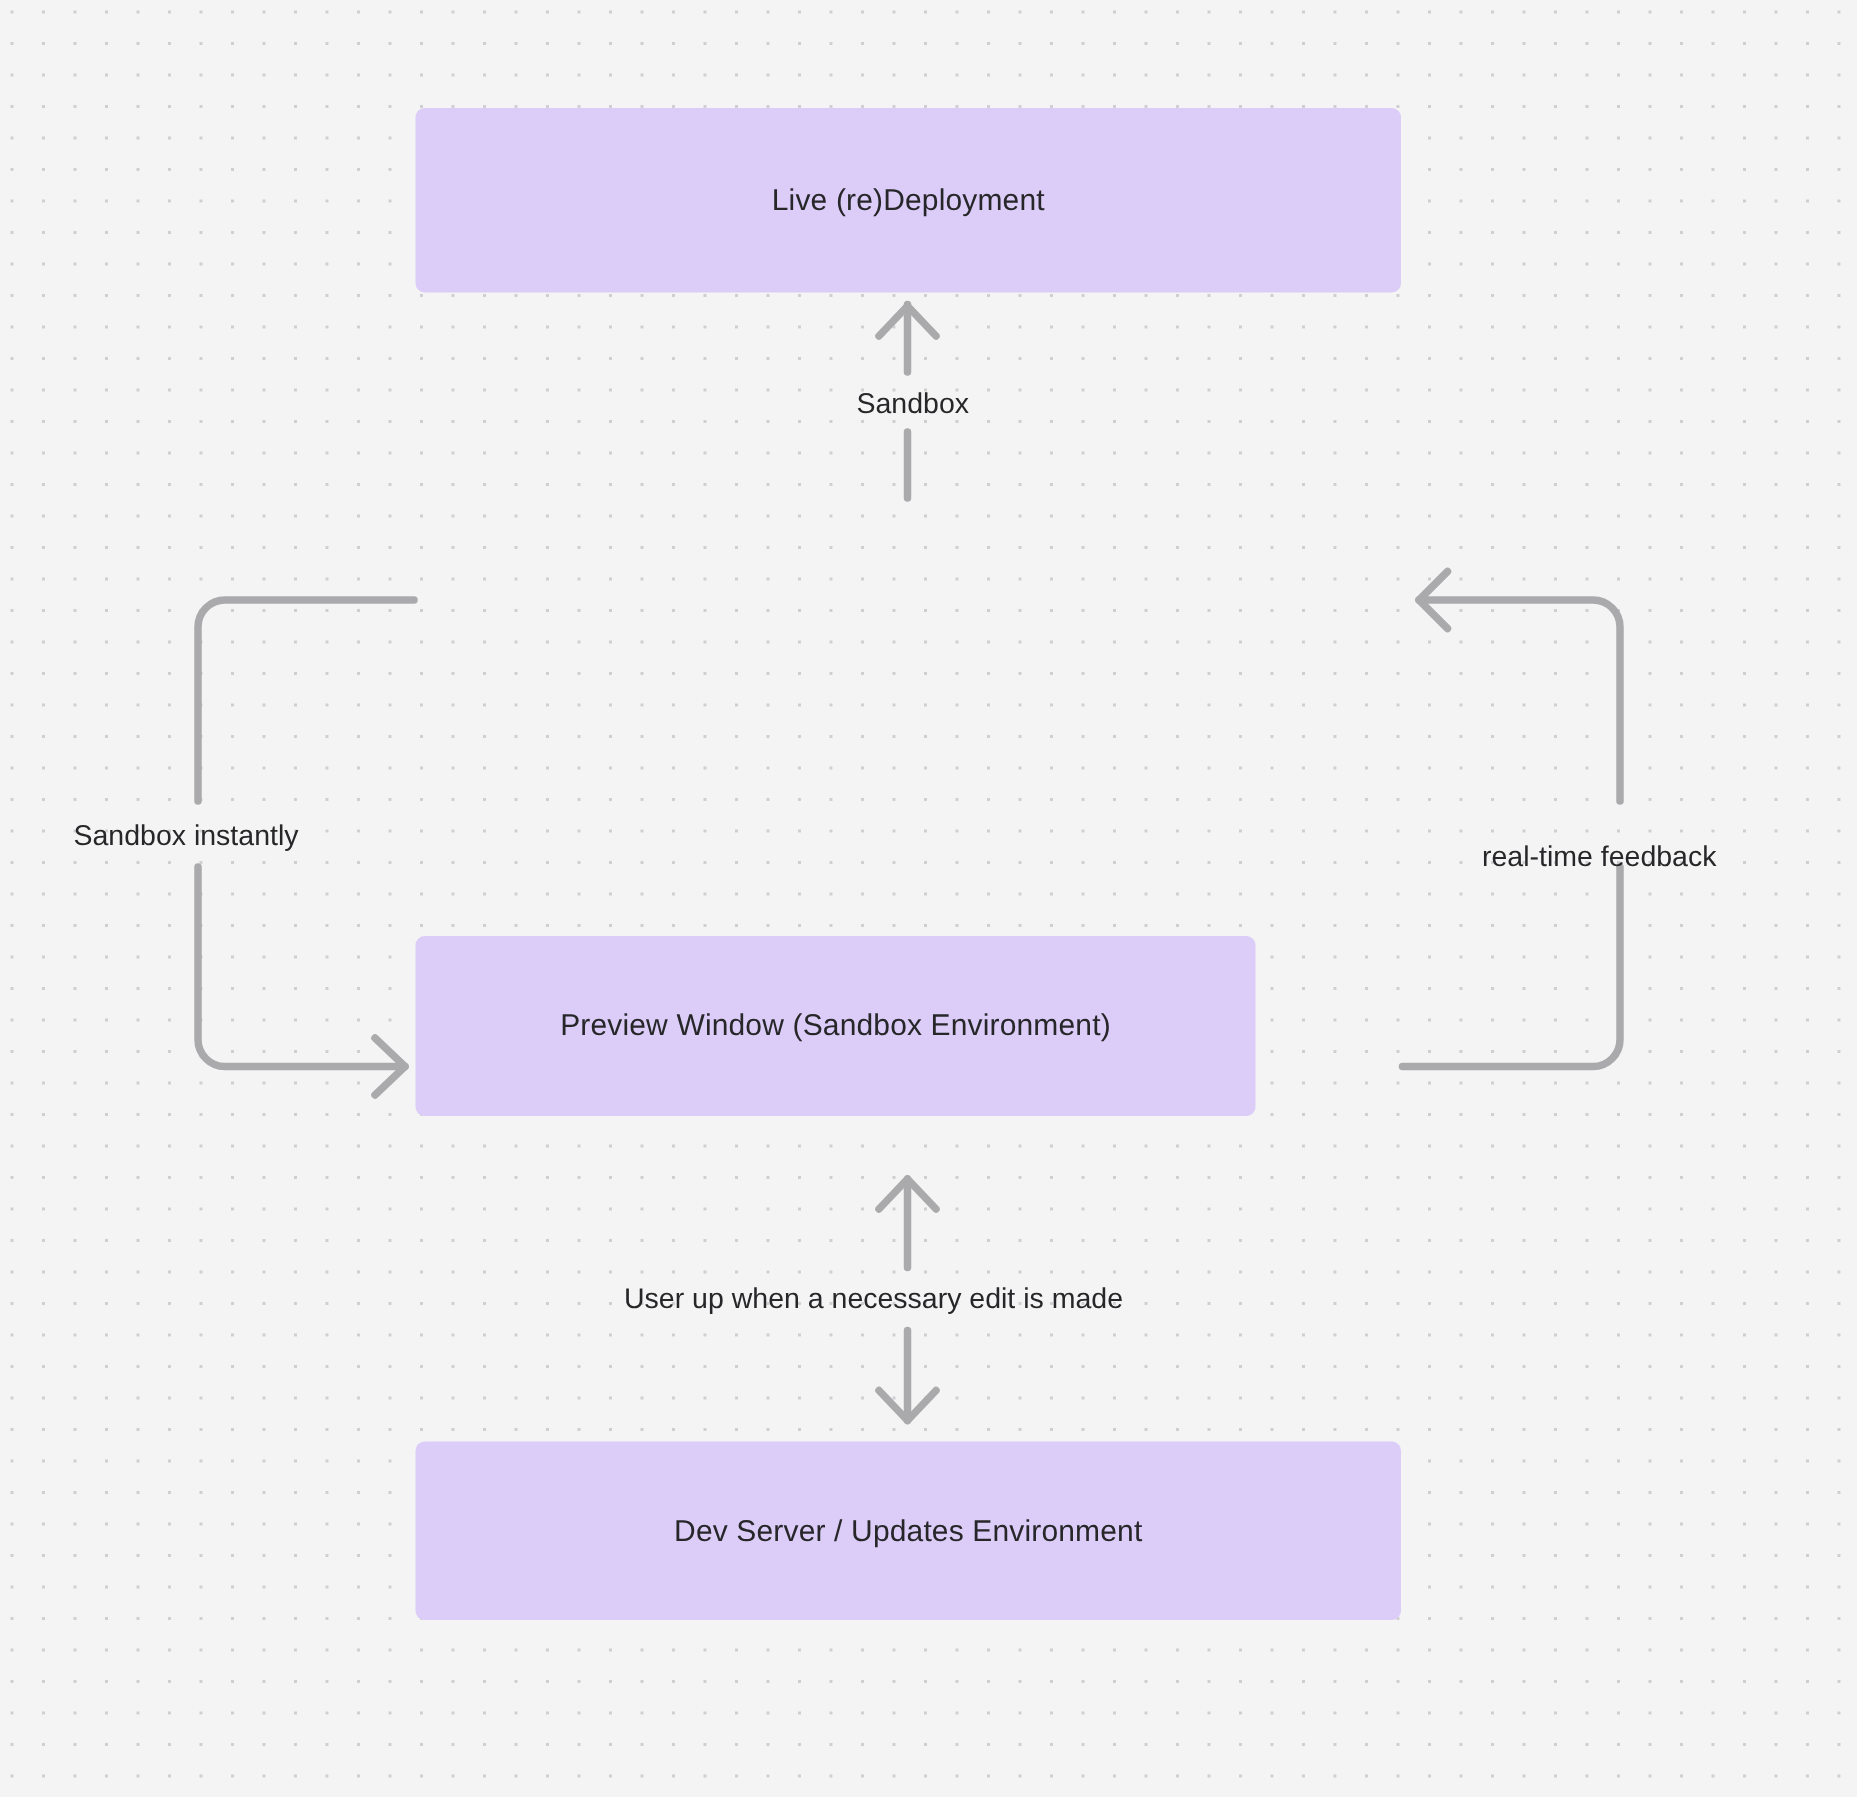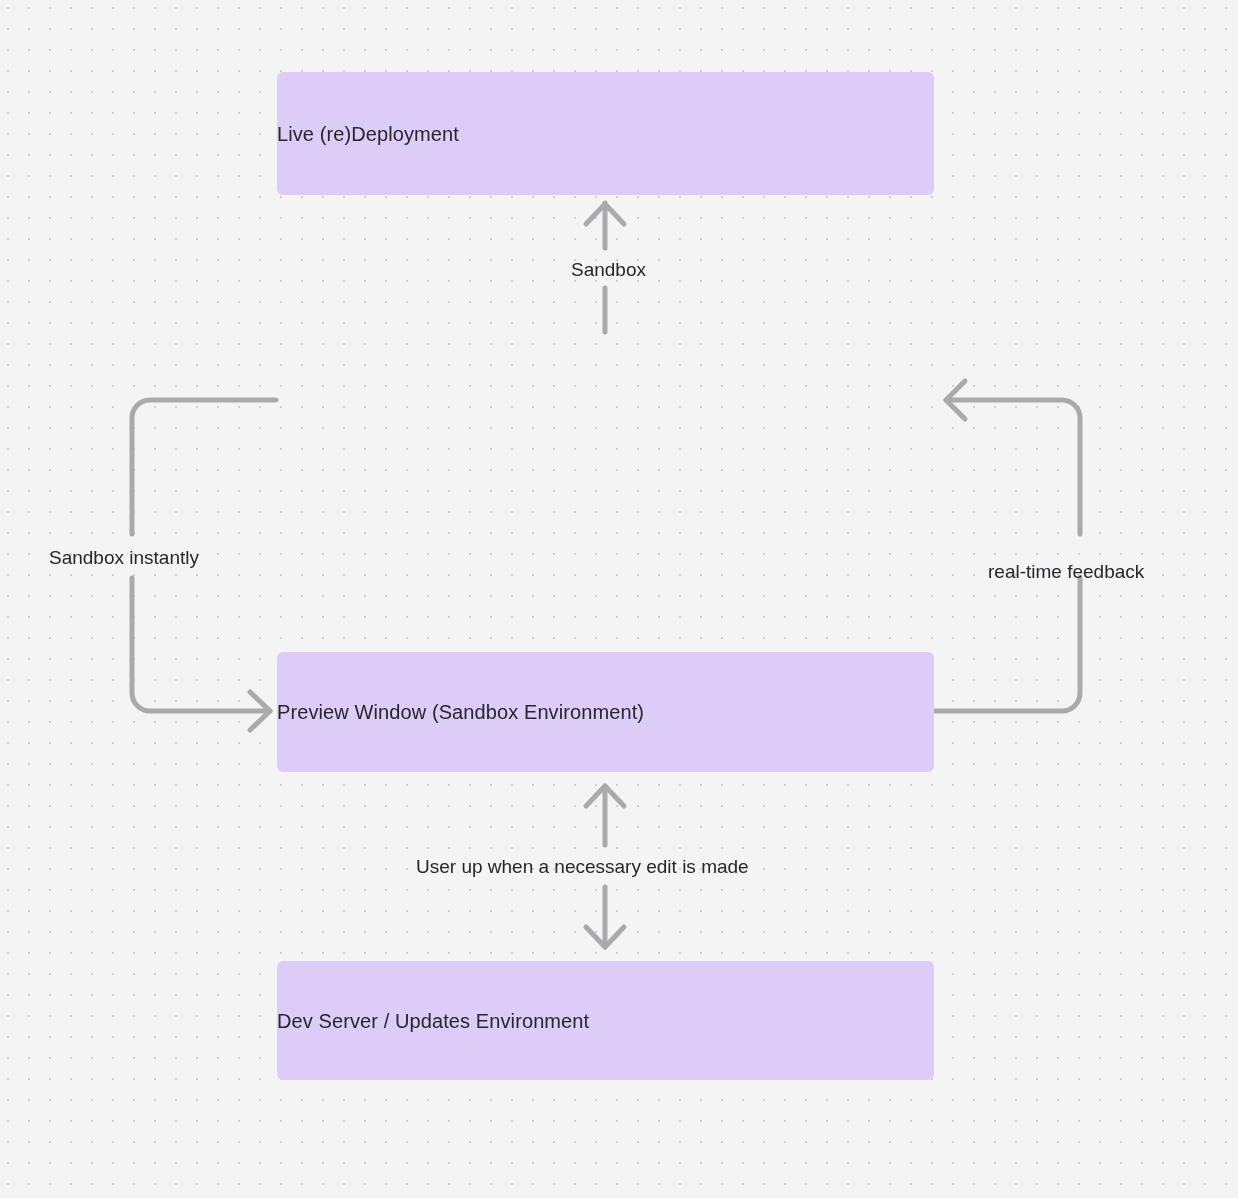--- a/index.html
+++ b/index.html
@@ -36,31 +36,32 @@
   }
 
   
   .node {
     position: absolute;
     box-sizing: border-box;
     background: #dccdf8;
     border-radius: 6px;
     display: flex;
     align-items: center;
+    justify-content: center;
     color: #27272a;
     font-size: 20px;
     line-height: 1.3;
     letter-spacing: 0.1px;
     text-align: center;
     user-select: none;
   }
 
   #node-live        { left: 277px; top: 72px;  width: 657px; height: 123px; }
   #node-editor      { left: 277px; top: 341px; width: 657px; height: 122px; }
-  #node-preview     { left: 277px; top: 652px; width: 657px; height: 120px; }
+  #node-preview     { left: 277px; top: 624px; width: 560px; height: 120px; }
   #node-devserver   { left: 277px; top: 961px; width: 657px; height: 119px; }
 
   
   .edge-label {
     position: absolute;
     color: #27272a;
     font-size: 19px;
     line-height: 1;
     white-space: nowrap;
     user-select: none;

